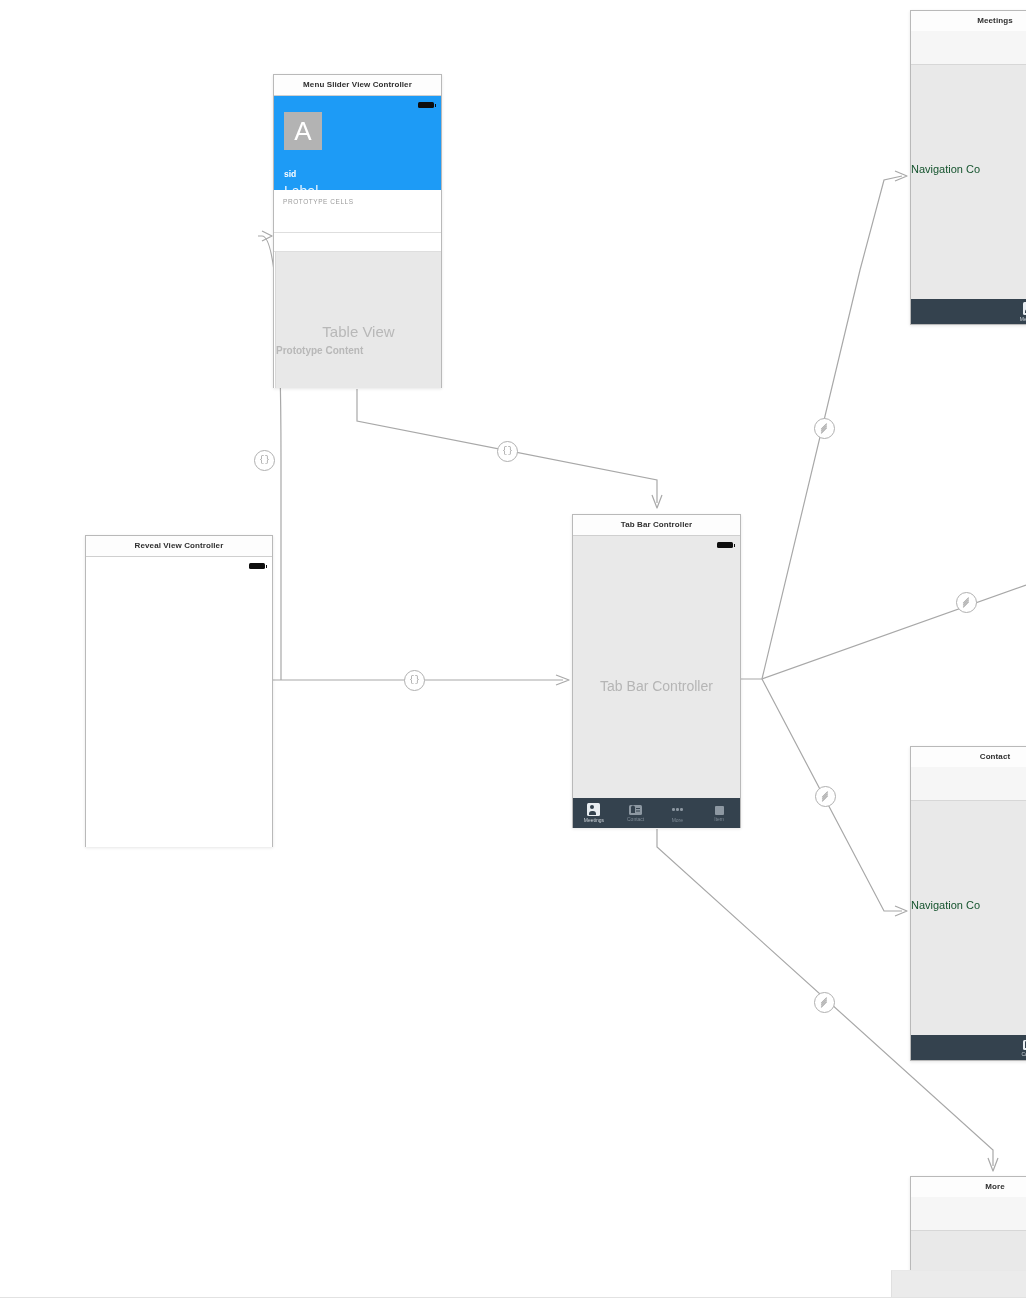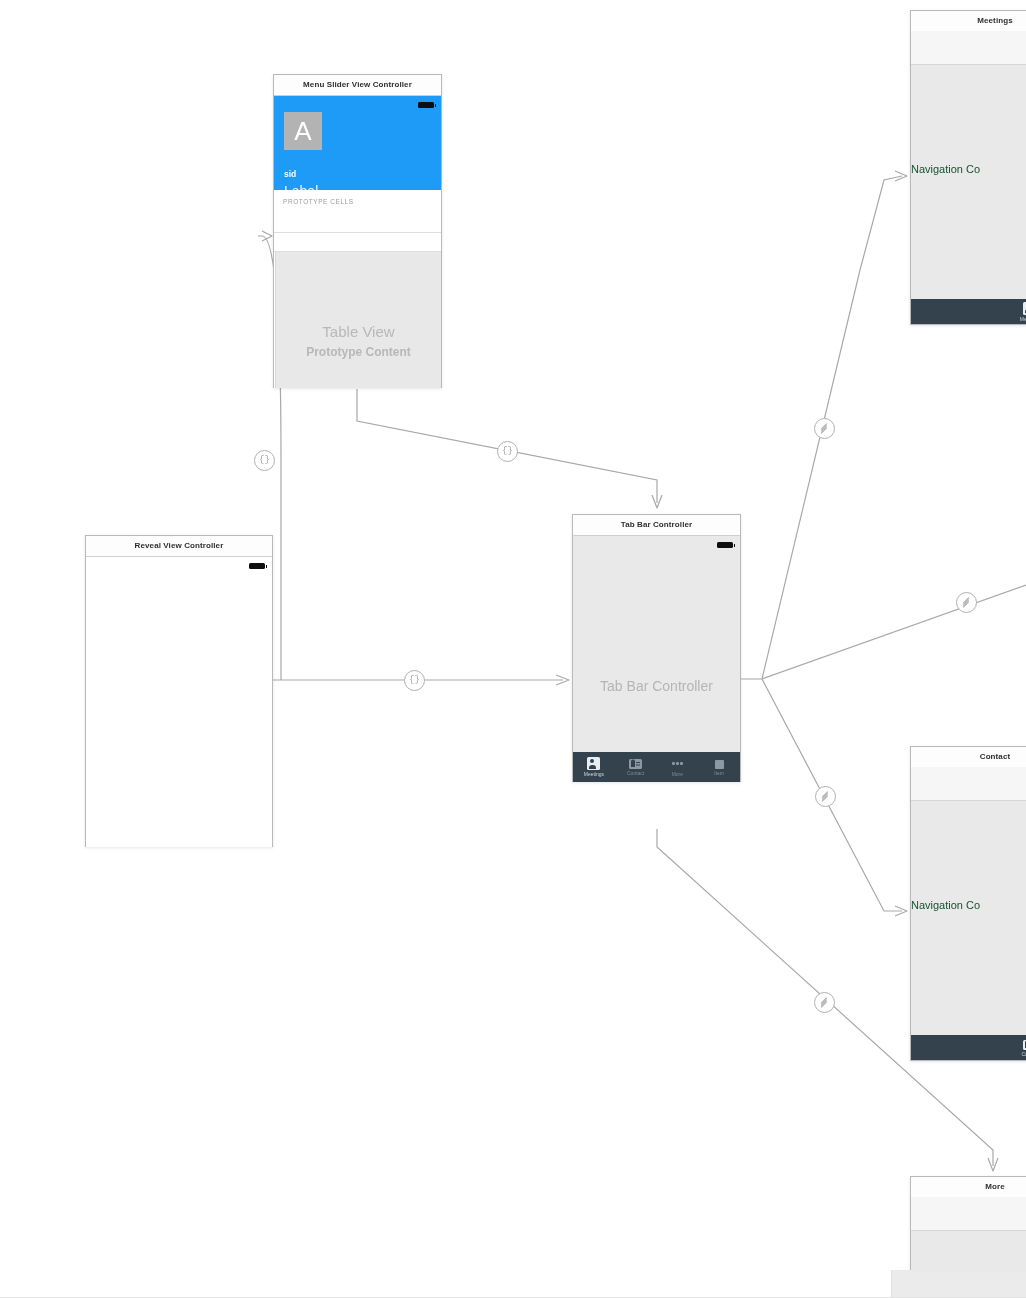--- a/index.html
+++ b/index.html
@@ -137,31 +137,31 @@
   .tv-title {
     position: absolute;
     left: 0; right: 0; top: 71px;
     text-align: center;
     font-size: 15px;
     color: #b8b8b8;
   }
   .tv-sub {
     position: absolute;
     left: 0; right: 0; top: 93px;
-    text-align: center;
-    font-size: 12px;
+    text-align: left;
+    font-size: 10px;
     font-weight: bold;
     color: #b8b8b8;
   }
 
   
   #scene-reveal { left: 85px; top: 535px; width: 188px; height: 312px; }
 
   
-  #scene-tabbar { left: 572px; top: 514px; width: 169px; height: 268px; }
+  #scene-tabbar { left: 572px; top: 514px; width: 169px; height: 314px; }
   .tb-gray {
     position: absolute;
     left: 0; top: 0; right: 0; bottom: 0;
     background: #e9e9e9;
   }
   .tb-center-title {
     position: absolute;
     left: 0; right: 0; top: 142px;
     text-align: center;
     font-size: 14px;

